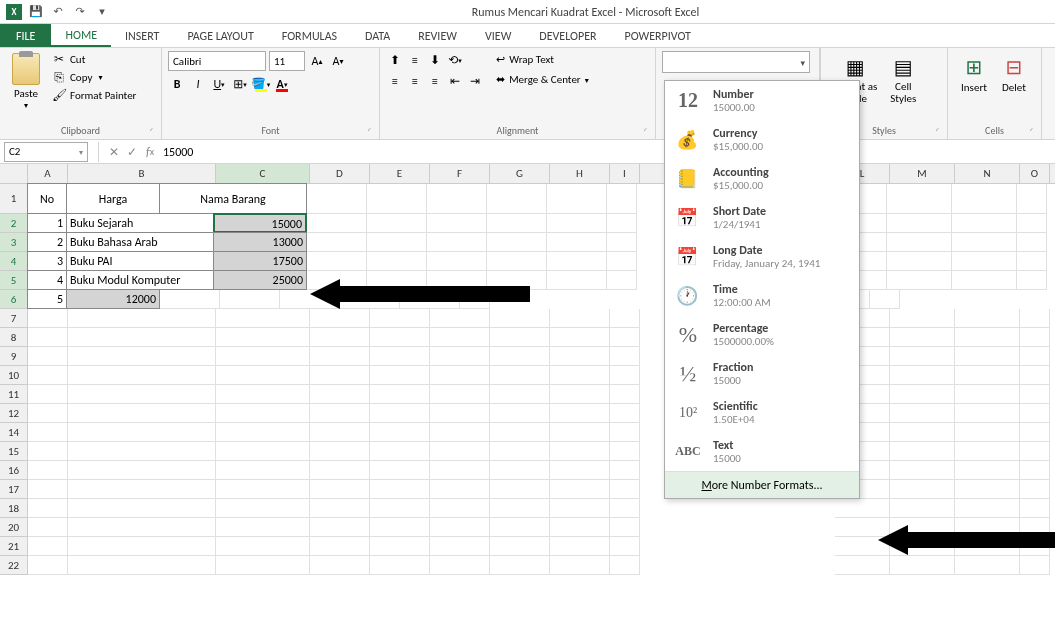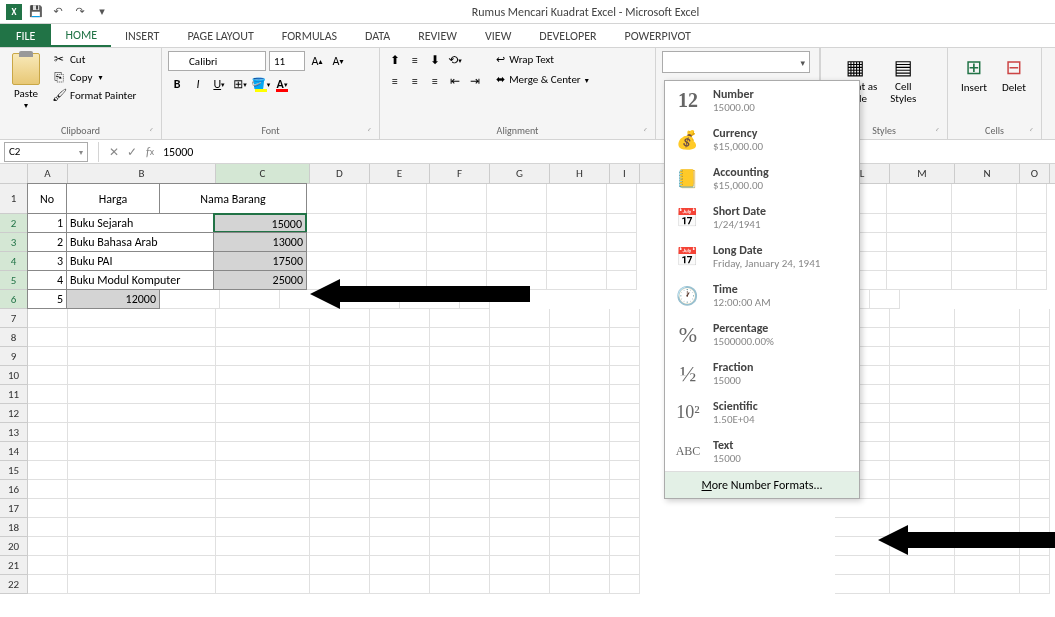--- a/index.html
+++ b/index.html
@@ -29,21 +29,21 @@
 .paste-btn { display: flex; flex-direction: column; align-items: center; padding: 2px 6px; cursor: pointer; }
 .paste-icon { width: 28px; height: 32px; background: linear-gradient(#f8e9b9, #e8c876); border: 1px solid #c9a746; border-radius: 2px; position: relative; }
 .paste-icon::before { content: ""; position: absolute; top: -3px; left: 6px; width: 14px; height: 6px; background: #999; border-radius: 2px 2px 0 0; }
 .paste-lbl { font-size: 11px; margin-top: 2px; }
 .clip-right { display: flex; flex-direction: column; gap: 2px; margin-left: 4px; }
 .clip-item { display: flex; align-items: center; gap: 4px; font-size: 11px; cursor: pointer; padding: 1px 2px; }
 .clip-icon { display: inline-block; width: 14px; text-align: center; font-size: 12px; }
 
 
 .font-row { display: flex; align-items: center; gap: 3px; margin-bottom: 4px; }
-.font-name { width: 98px; height: 20px; border: 1px solid #ababab; background: #fff; font-size: 11px; padding: 0 20px; }
+.font-name { width: 98px; height: 20px; border: 1px solid #ababab; background: #fff; font-size: 11px; padding: 0 4px; }
 .font-size { width: 36px; height: 20px; border: 1px solid #ababab; background: #fff; font-size: 11px; padding: 0 4px; }
 .sbtn { width: 18px; height: 18px; border: 1px solid transparent; display: flex; align-items: center; justify-content: center; font-size: 12px; cursor: pointer; }
 
 
 .align-col { display: flex; flex-direction: column; gap: 3px; }
 .align-row { display: flex; gap: 2px; }
 .wrap-merge { font-size: 11px; display: flex; align-items: center; gap: 4px; padding: 2px 4px; cursor: pointer; }
 
 
 .numfmt-btn { width: 148px; height: 22px; border: 1px solid #ababab; background: #fff; display: flex; align-items: center; justify-content: space-between; padding: 0 4px; cursor: pointer; }
@@ -493,37 +493,20 @@
         <div class="cell wG"></div>
         <div class="cell wH"></div>
         <div class="cell wI"></div>
         <div style="width:195px"></div>
         <div class="cell wL"></div>
         <div class="cell wM"></div>
         <div class="cell wN"></div>
         <div class="cell wO"></div>
       </div>
       <div class="row">
-        <div class="rh">13</div>
-        <div class="cell wA"></div>
-        <div class="cell wB"></div>
-        <div class="cell wC"></div>
-        <div class="cell wD"></div>
-        <div class="cell wE"></div>
-        <div class="cell wF"></div>
-        <div class="cell wG"></div>
-        <div class="cell wH"></div>
-        <div class="cell wI"></div>
-        <div style="width:195px"></div>
-        <div class="cell wL"></div>
-        <div class="cell wM"></div>
-        <div class="cell wN"></div>
-        <div class="cell wO"></div>
-      </div>
-      <div class="row">
         <div class="rh">14</div>
         <div class="cell wA"></div>
         <div class="cell wB"></div>
         <div class="cell wC"></div>
         <div class="cell wD"></div>
         <div class="cell wE"></div>
         <div class="cell wF"></div>
         <div class="cell wG"></div>
         <div class="cell wH"></div>
         <div class="cell wI"></div>
@@ -707,28 +690,28 @@
         </div>
       </div>
       <div class="dd-item">
         <div class="dd-icon" style="font-size:22px">½</div>
     <div class="dd-text">
           <div class="dd-title">Fraction</div>
     <div class="dd-sub">15000</div>
         </div>
       </div>
       <div class="dd-item">
-        <div class="dd-icon" style="font-size:18px">10²</div>
+        <div class="dd-icon" style="font-size:14px">10²</div>
     <div class="dd-text">
           <div class="dd-title">Scientific</div>
     <div class="dd-sub">1.50E+04</div>
         </div>
       </div>
       <div class="dd-item">
-        <div class="dd-icon" style="font-size:12px;font-weight:normal">ABC</div>
+        <div class="dd-icon" style="font-size:12px;font-weight:bold">ABC</div>
     <div class="dd-text">
           <div class="dd-title">Text</div>
     <div class="dd-sub">15000</div>
         </div>
       </div>
     </div>
   <div class="dd-more"><u>M</u>ore Number Formats...</div>
 </div>
 
 <svg class="arrow-svg" style="left:310px;top:274px" width="230" height="40">

